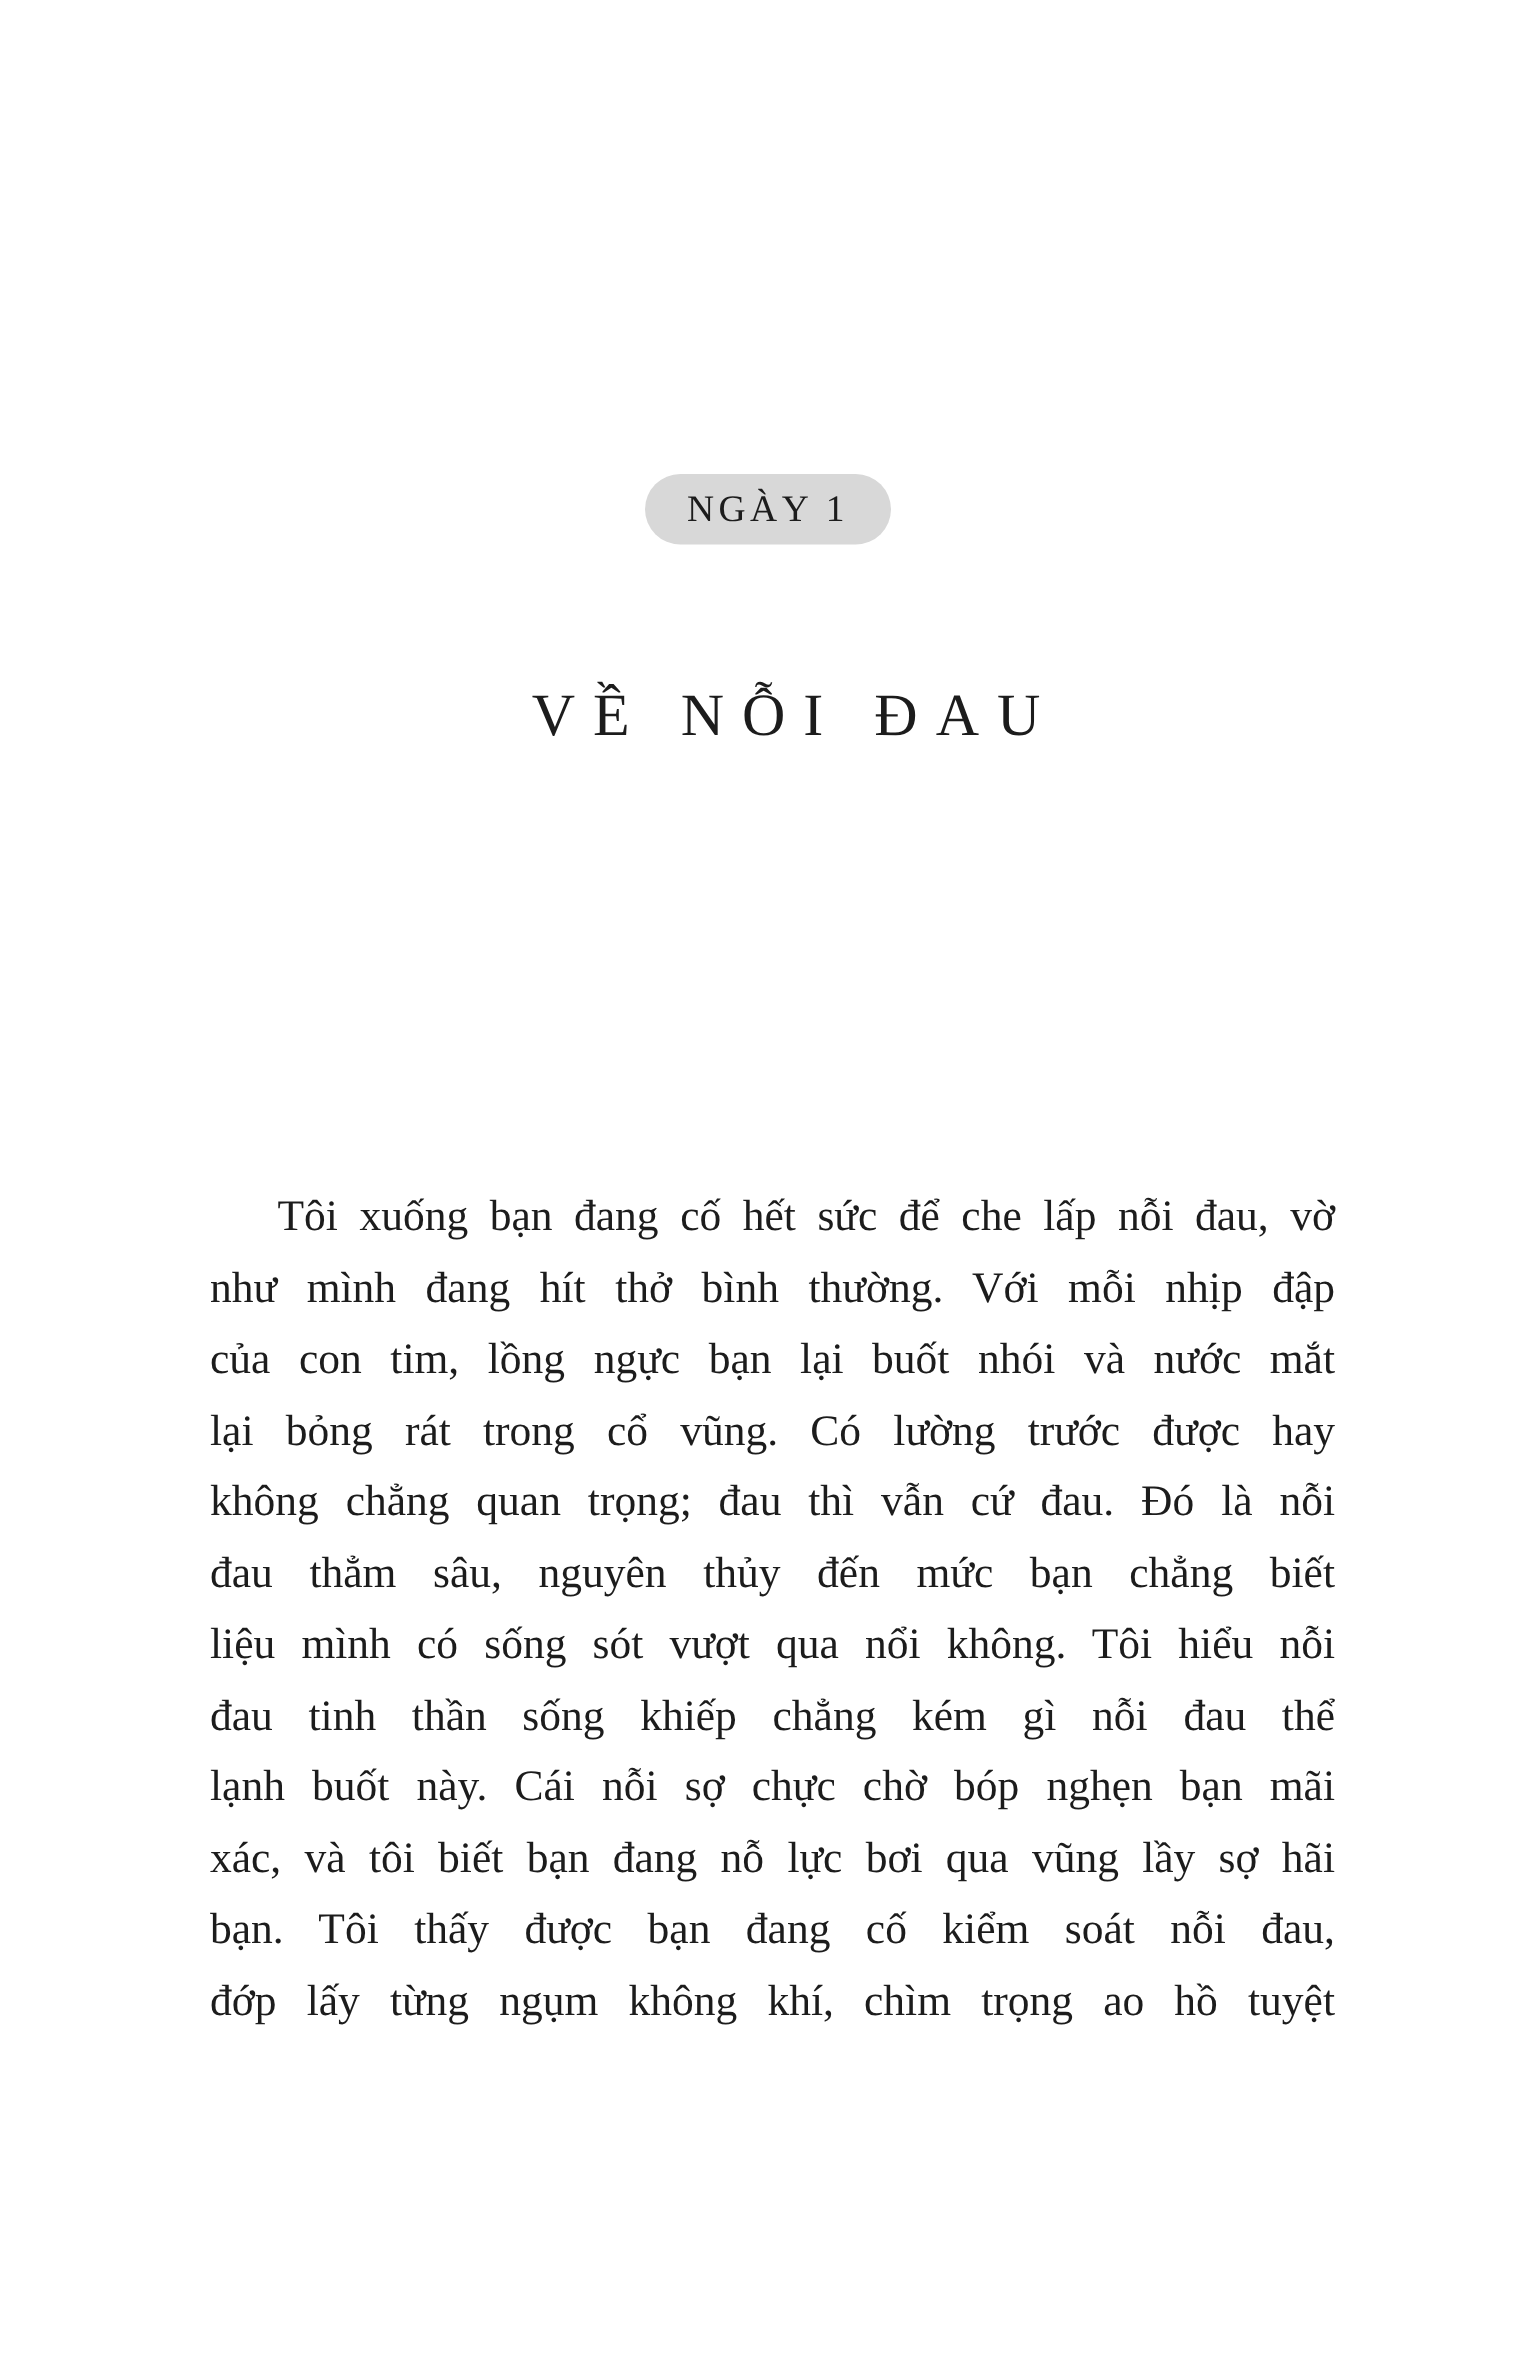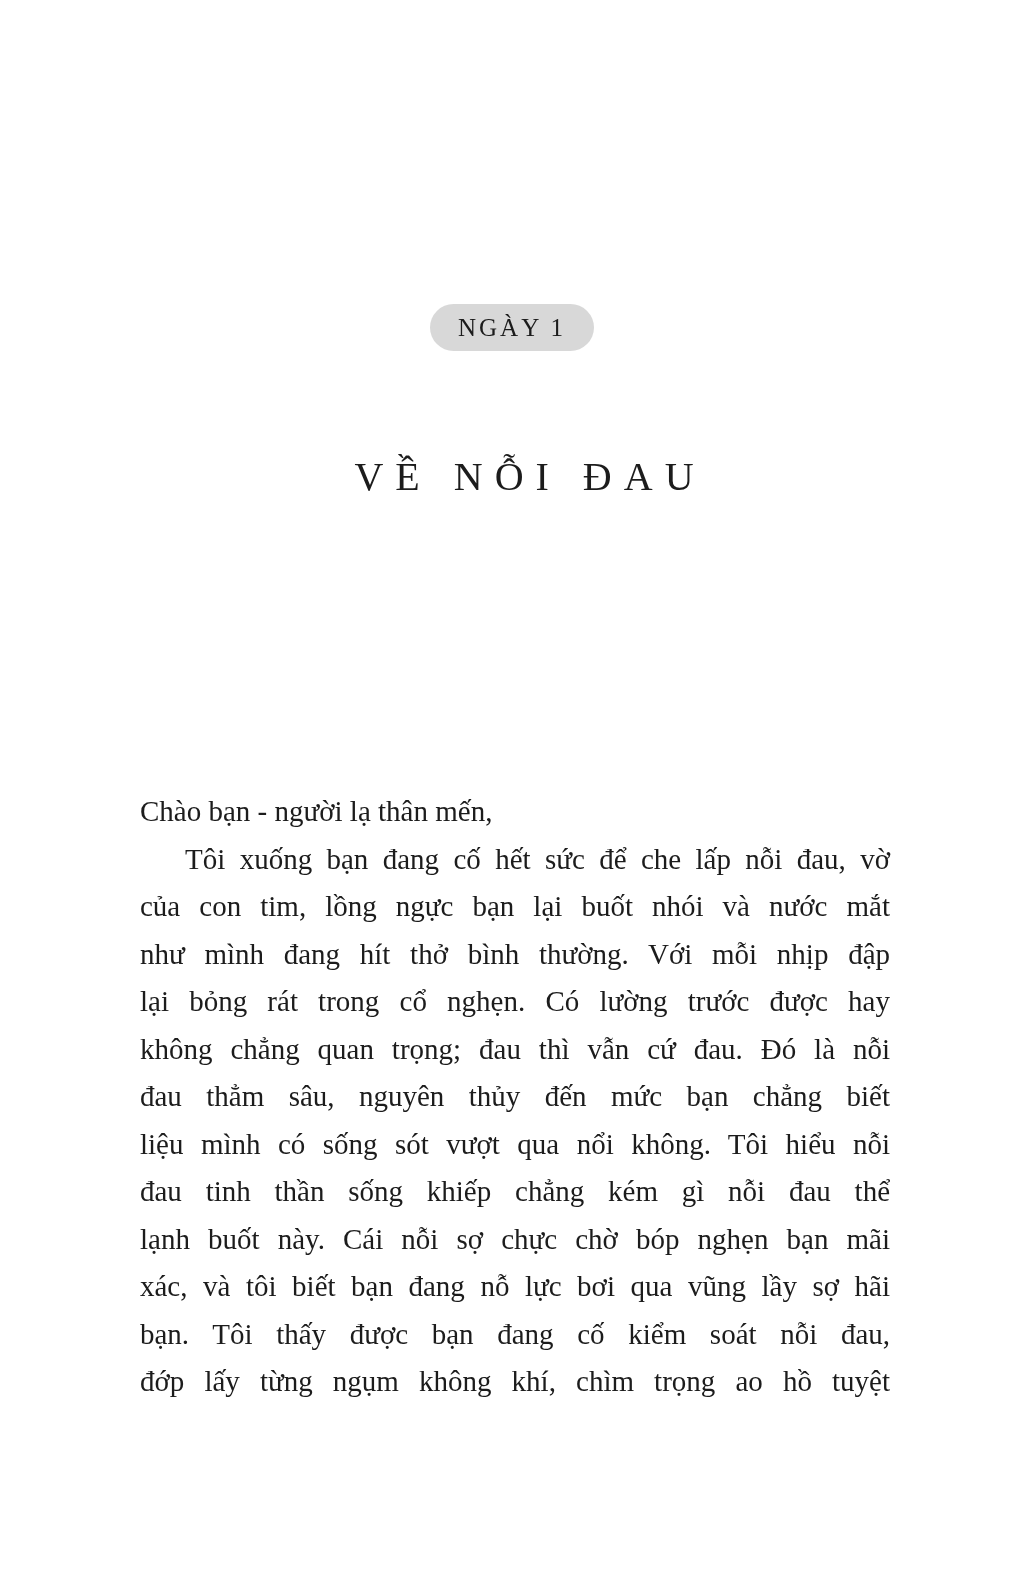--- a/index.html
+++ b/index.html
@@ -14,21 +14,21 @@
   }
   body {
     position: relative;
     height: 1575px;
     font-family: "Liberation Serif", "DejaVu Serif", serif;
     color: var(--text-color);
     overflow: hidden;
   }
   .badge-wrap {
     position: absolute;
-    top: 304px;
+    top: 316px;
     left: 0;
     width: 100%;
     display: flex;
     justify-content: center;
     align-items: center;
   }
   .day-badge {
     display: inline-flex;
     align-items: center;
     justify-content: center;
@@ -83,25 +83,24 @@
 <body>
 
 <div class="badge-wrap">
   <span class="day-badge">NGÀY 1</span>
 </div>
 
 <h1 class="chapter-title">VỀ NỖI ĐAU</h1>
 
 <div class="body-text">
 
-<div class="paragraph-line left">Chào bạn - người lạ thân mến,</div>
     <div class="paragraph-line indent">Tôi xuống bạn đang cố hết sức để che lấp nỗi đau, vờ</div>
+    <div class="paragraph-line">như mình đang hít thở bình thường. Với mỗi nhịp đập</div>
     <div class="paragraph-line">của con tim, lồng ngực bạn lại buốt nhói và nước mắt</div>
-    <div class="paragraph-line">như mình đang hít thở bình thường. Với mỗi nhịp đập</div>
-    <div class="paragraph-line">lại bỏng rát trong cổ nghẹn. Có lường trước được hay</div>
+    <div class="paragraph-line">lại bỏng rát trong cổ vũng. Có lường trước được hay</div>
     <div class="paragraph-line">không chẳng quan trọng; đau thì vẫn cứ đau. Đó là nỗi</div>
     <div class="paragraph-line">đau thẳm sâu, nguyên thủy đến mức bạn chẳng biết</div>
     <div class="paragraph-line">liệu mình có sống sót vượt qua nổi không. Tôi hiểu nỗi</div>
     <div class="paragraph-line">đau tinh thần sống khiếp chẳng kém gì nỗi đau thể</div>
     <div class="paragraph-line">lạnh buốt này. Cái nỗi sợ chực chờ bóp nghẹn bạn mãi</div>
     <div class="paragraph-line">xác, và tôi biết bạn đang nỗ lực bơi qua vũng lầy sợ hãi</div>
     <div class="paragraph-line">bạn. Tôi thấy được bạn đang cố kiểm soát nỗi đau,</div>
     <div class="paragraph-line">đớp lấy từng ngụm không khí, chìm trọng ao hồ tuyệt</div>
   </div>
 

